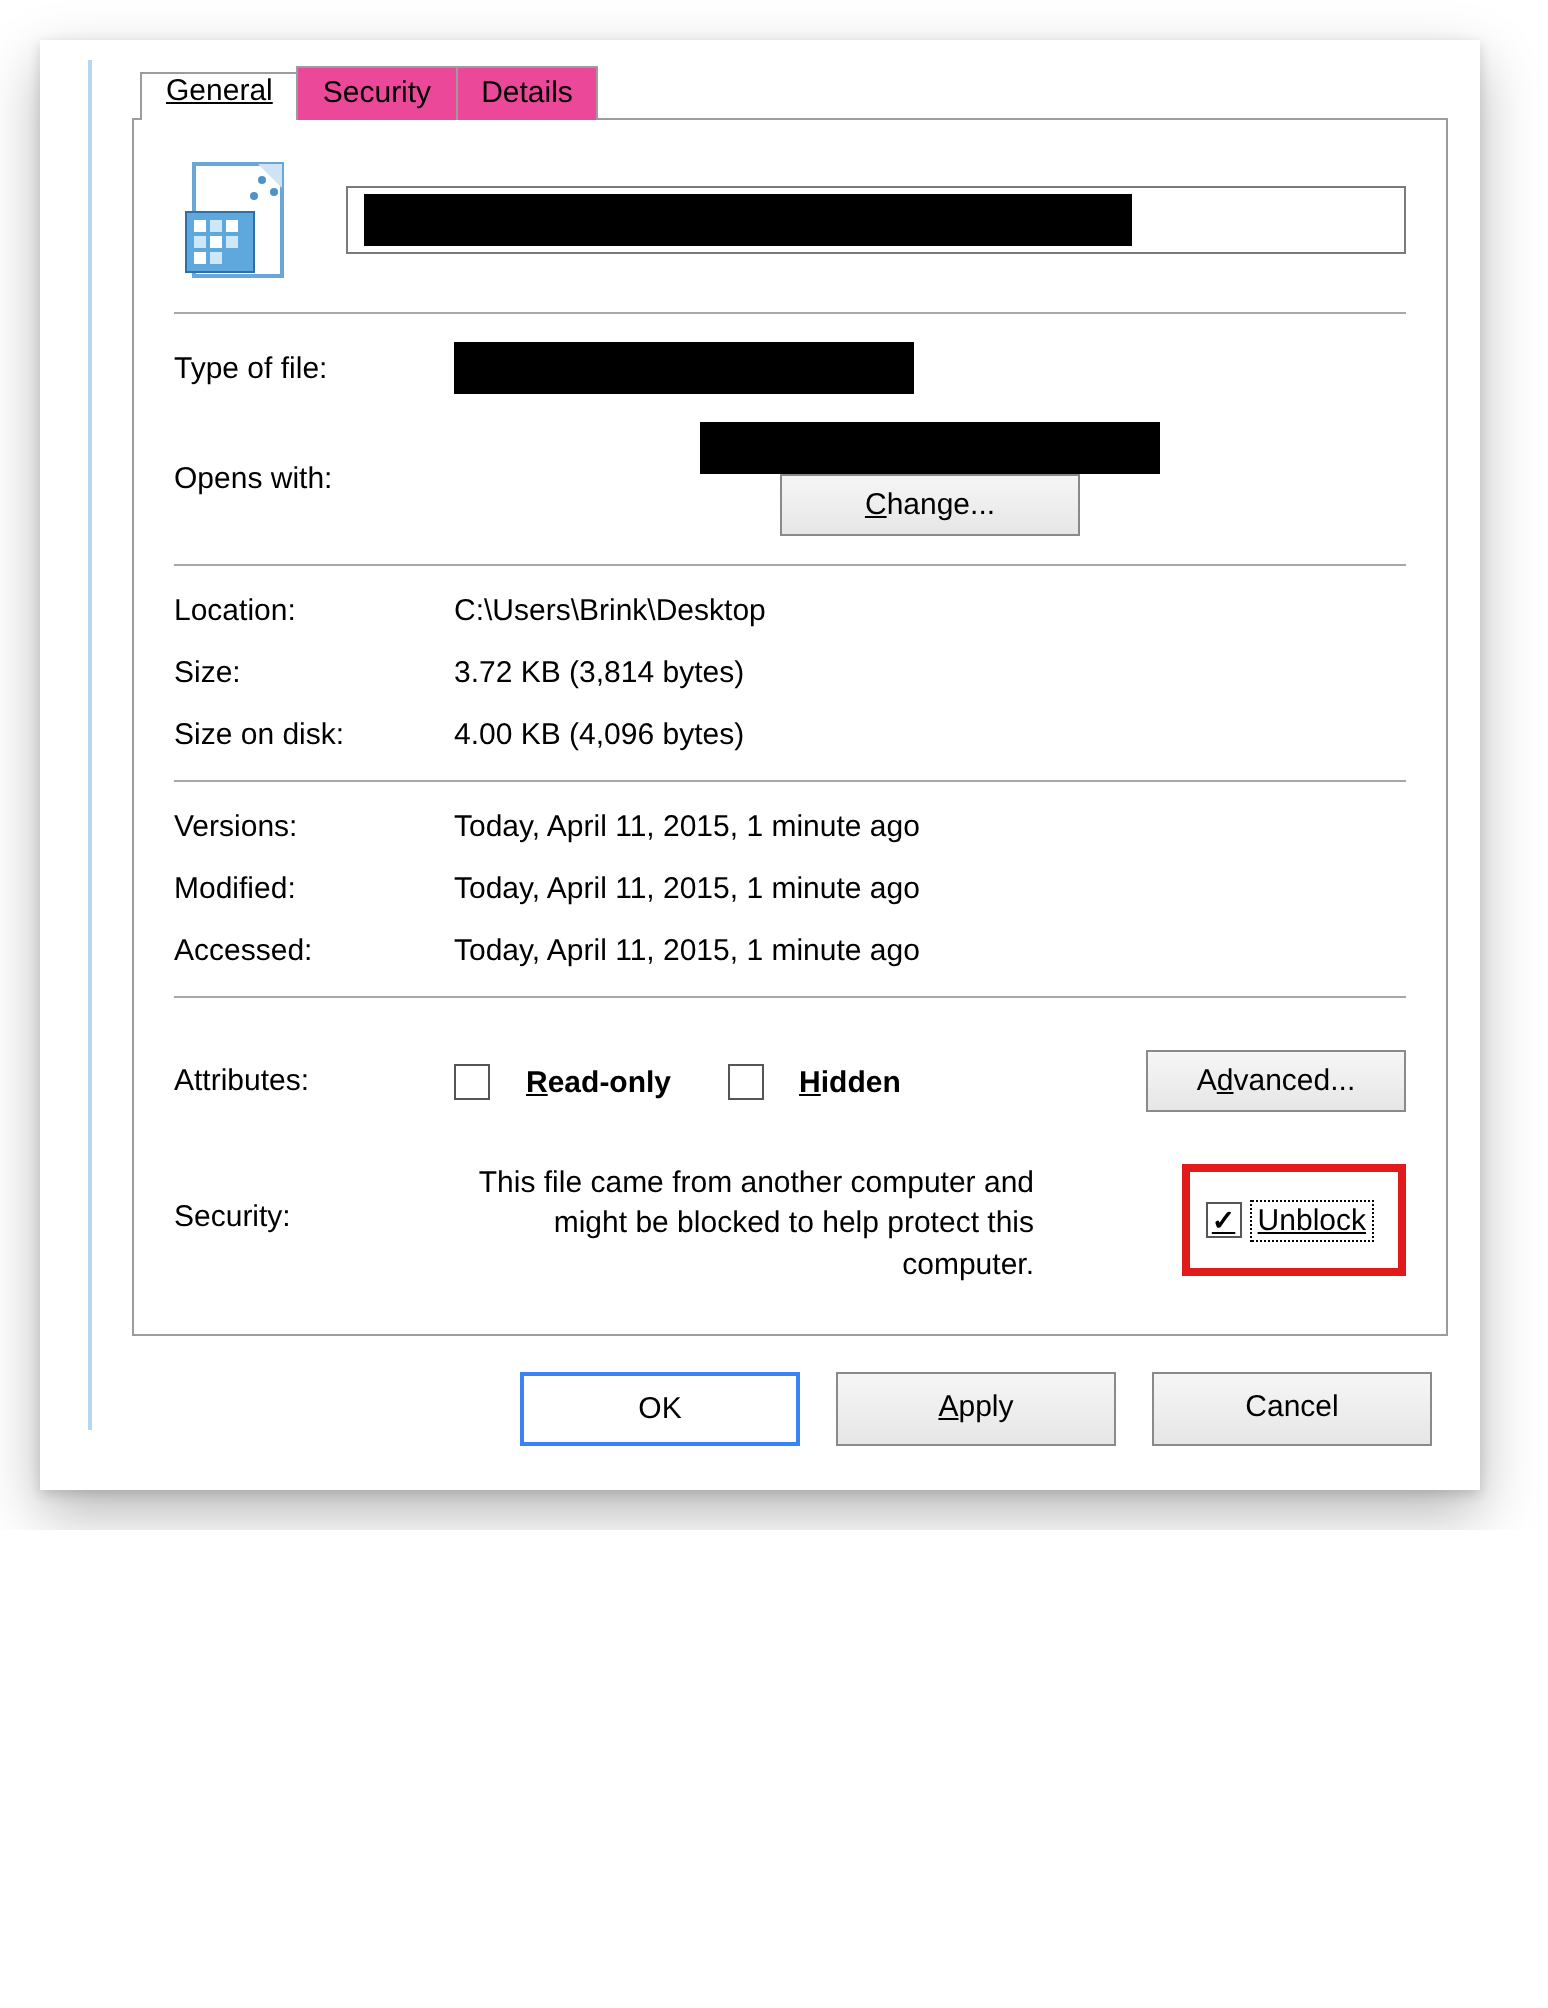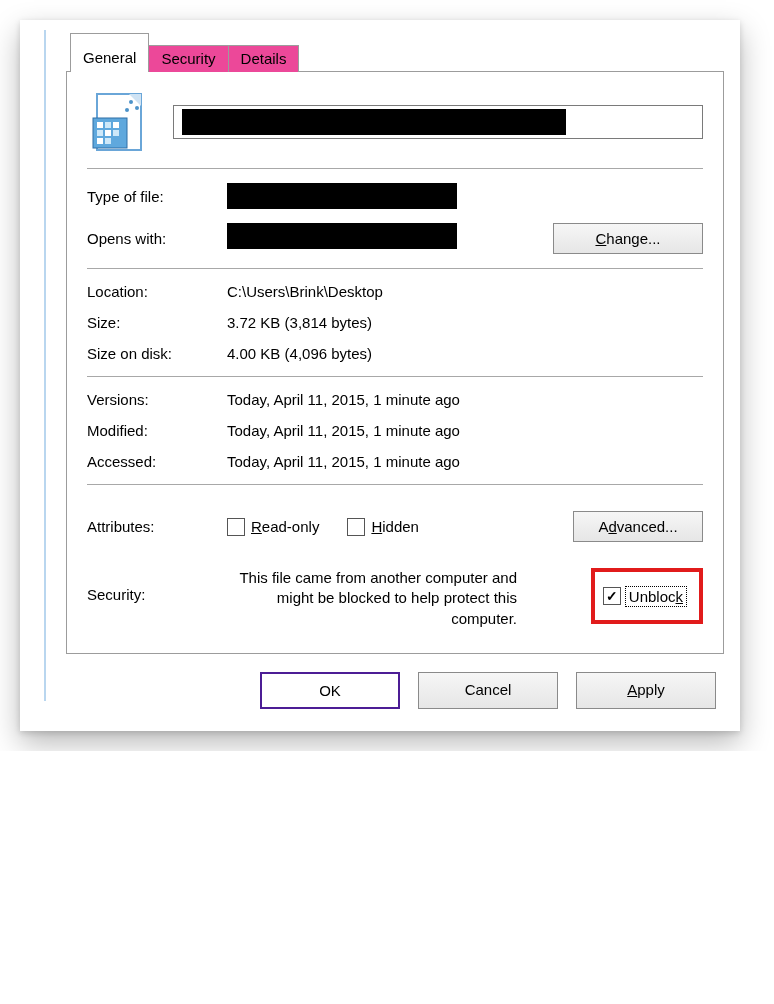--- a/index.html
+++ b/index.html
@@ -43,25 +43,26 @@
     border-bottom: none;
     background: #ec4899;
     padding: 4px 12px 5px 12px;
     margin-right: -1px;
     font-size: 15px;
     position: relative;
     top: 1px;
     cursor: default;
   }
   .tab.active {
-    padding-top: 15px;
+    padding-top: 0;
     padding-bottom: 6px;
     top: 1px;
     z-index: 3;
     background: #fff;
+    text-decoration: underline;
   }
   .tabpanel {
     border: 1px solid #9c9c9c;
     padding: 18px 20px 18px 20px;
     position: relative;
     z-index: 1;
   }
   
   .headrow {
     display: flex;
@@ -116,23 +117,24 @@
   }
   .btn.small { min-width: 130px; }
   .attr-row {
     display: flex;
     align-items: center;
     margin: 26px 0;
   }
   .attr-row .lab { width: 140px; }
   .chk {
     display: inline-flex;
-    align-items: flex-start;
+    align-items: flex-end;
     margin-right: 28px;
-    gap: 6px;
+    gap: 18px;
+    font-weight: bold;
   }
   .chkbox {
     width: 18px;
     height: 18px;
     border: 1px solid #555;
     background: #fff;
     display: inline-flex;
     align-items: center;
     justify-content: center;
   }
@@ -154,35 +156,36 @@
     text-align: right;
   }
   .highlight {
     border: 4px solid #e11b1b;
     padding: 10px 12px 10px 8px;
     display: flex;
     align-items: center;
     gap: 4px;
     height: 56px;
     margin-left: auto;
+    text-decoration: underline;
   }
   .dotted-focus {
     border: 1px dotted #000;
     padding: 1px 3px;
   }
   .underline-access { text-decoration: underline; }
   .footer {
     display: flex;
     justify-content: flex-end;
     gap: 18px;
     padding: 18px 8px 4px 0;
   }
   .footer .btn { min-width: 140px; padding: 8px 0; }
   .btn.primary {
-    border: 2px solid #4c1d95;
+    border: 2px solid #3b82f6;
     background: #fff;
   }
 </style>
 </head>
 <body>
 
 <div class="shadow-wrap">
   <div class="left-rule"></div>
   <div class="dialog">
 
@@ -222,21 +225,21 @@
 
       <div class="row">
         <div class="lab">Type of file:</div>
         <div class="val">
             <div class="redact-type"></div>
           </div>
       </div>
 
       <div class="row">
         <div class="lab">Opens with:</div>
-        <div class="val" style="display:flex;">
+        <div class="val" style="display:flex;align-items:center;flex-direction:column;">
           <div class="redact-opens"></div>
           <div style="flex:1"></div>
           <div class="btn"><span class="underline-access">C</span><span>hange...</span></div>
         </div>
       </div>
 
       <hr class="sep">
 
       <div class="row">
         <div class="lab">Location:</div>
@@ -290,18 +293,18 @@
         <div class="highlight">
           <span class="chkbox checked"></span>
           <span class="dotted-focus">Unbloc<span class="underline-access">k</span></span>
         </div>
       </div>
 
     </div>
 
     <div class="footer">
       <div class="btn primary">OK</div>
+      <div class="btn"><span class="underline-access">A</span>pply</div>
       <div class="btn">Cancel</div>
-      <div class="btn"><span class="underline-access">A</span>pply</div>
     </div>
 
   </div>
 </div>
 
 </body></html>

